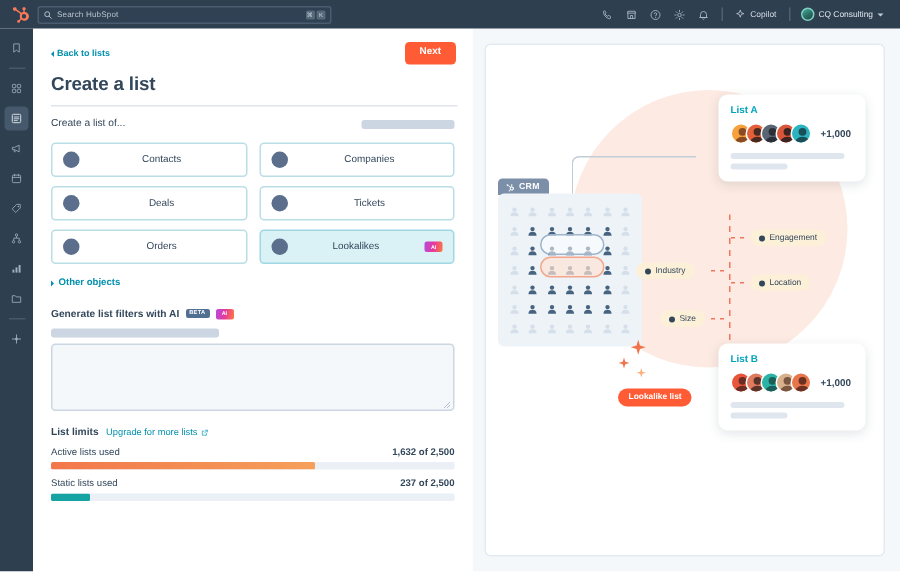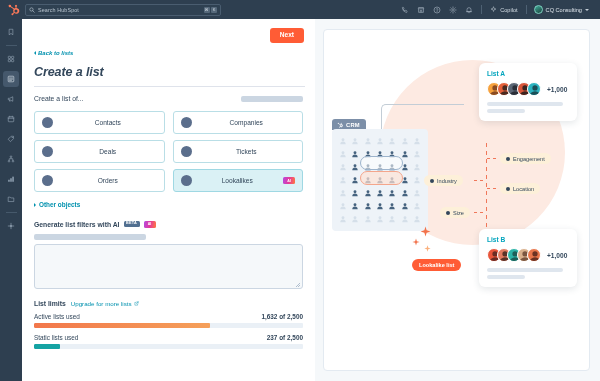--- a/index.html
+++ b/index.html
@@ -62,21 +62,21 @@
     border-radius: 3px; margin-bottom: 4px;
   }
   .side-item.active { background: #45586c; }
   .side-div { width: 11px; height: 1px; background: #46596b; margin: 1px 0 5px 0; }
 
   
   .main {
     flex: 1; background: #ffffff; display: flex; flex-direction: column; min-width: 0;
     position: relative;
   }
-  .page-head { padding: 22px 10px 0 12px; font-style: italic; }
+  .page-head { padding: 6px 10px 0 12px; }
   .back-link {
     display: inline-flex; align-items: center; gap: 2px; color: #0091ae;
     font-size: 6px; font-weight: bold; cursor: pointer;
   }
   .chev-l { width:0;height:0;border-top:2.3px solid transparent;border-bottom:2.3px solid transparent;border-right:2.8px solid #0091ae; }
   .page-title {
     font-size: 12.5px; color: #33475b; font-weight: bold; margin-top: 6px;
     letter-spacing: -.1px;
   }
   .head-rule { height: 1px; background: #dfe3eb; margin-top: 7px; }

